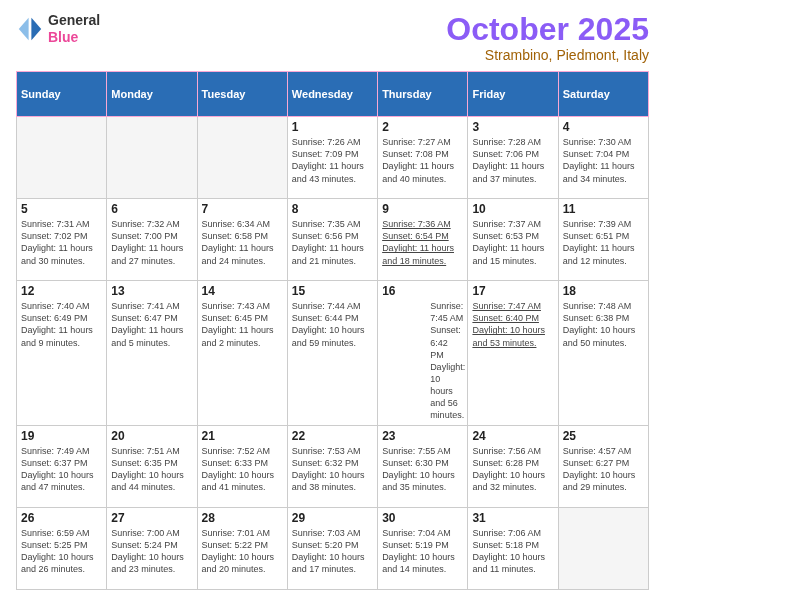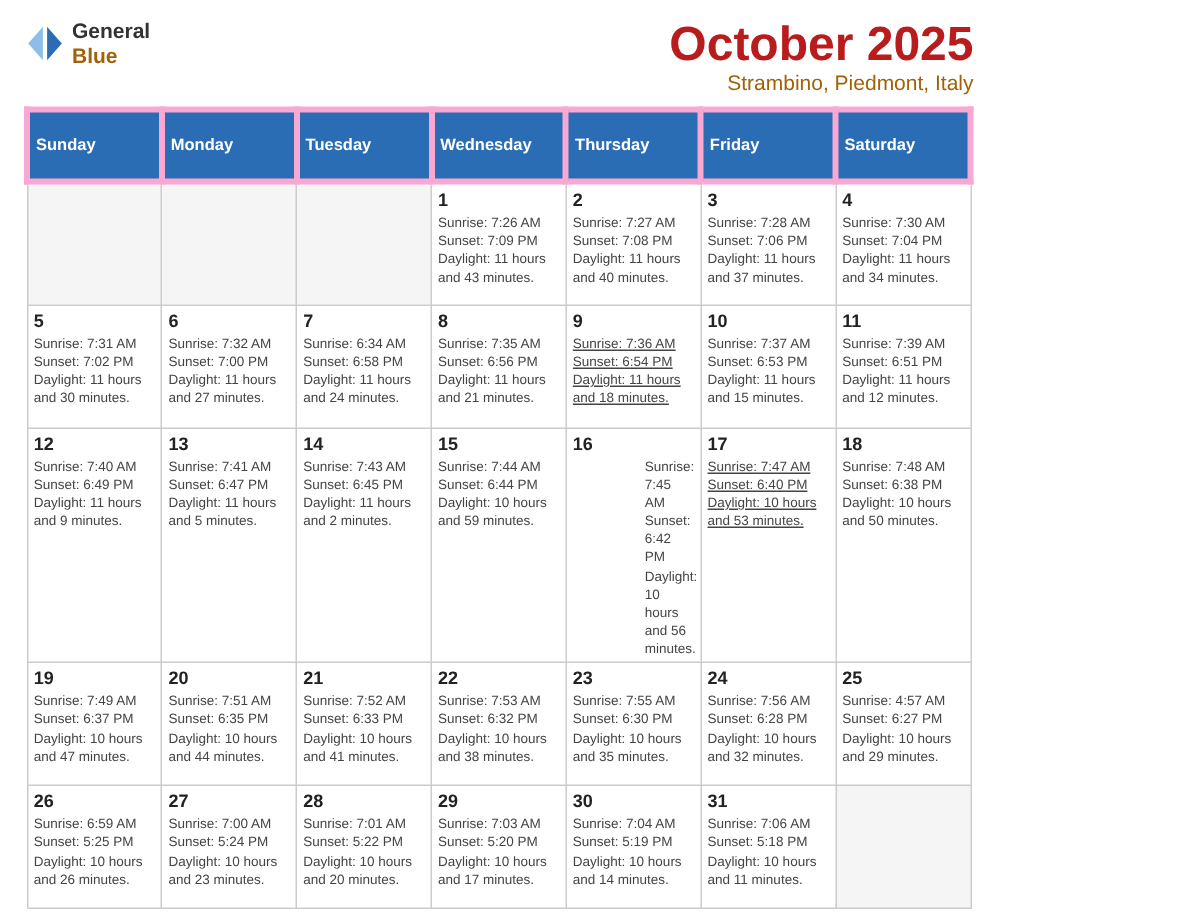--- a/index.html
+++ b/index.html
@@ -26,51 +26,51 @@
       display: flex;
       align-items: center;
       gap: 4px;
     }
     .logo-text {
       font-size: 14px;
       font-weight: bold;
       color: #333;
       line-height: 1.2;
     }
-    .logo-text .blue { color: #a16207; }
+    .logo-text .blue { color: #ec4899; }
     .logo-icon {
       width: 28px;
       height: 28px;
     }
     .title-area {
       text-align: right;
     }
     .month-title {
       font-size: 32px;
       font-weight: bold;
-      color: #b91c1c;
+      color: #8b5cf6;
       line-height: 1.1;
     }
     .subtitle {
       font-size: 14px;
       color: #a16207;
     }
     .calendar {
       width: 100%;
       border-collapse: collapse;
       table-layout: fixed;
     }
     .calendar th {
       background: #2a6db5;
       color: #fff;
       font-size: 11px;
       font-weight: bold;
       padding: 16px 4px;
       text-align: left;
-      border: 4px solid #f9a8d4;
+      border: 1px solid #f9a8d4;
     }
     .calendar td {
       border: 1px solid #ccc;
       vertical-align: top;
       padding: 3px 4px;
       height: 82px;
       background: #fff;
       font-size: 9.5px;
       color: #333;
     }

